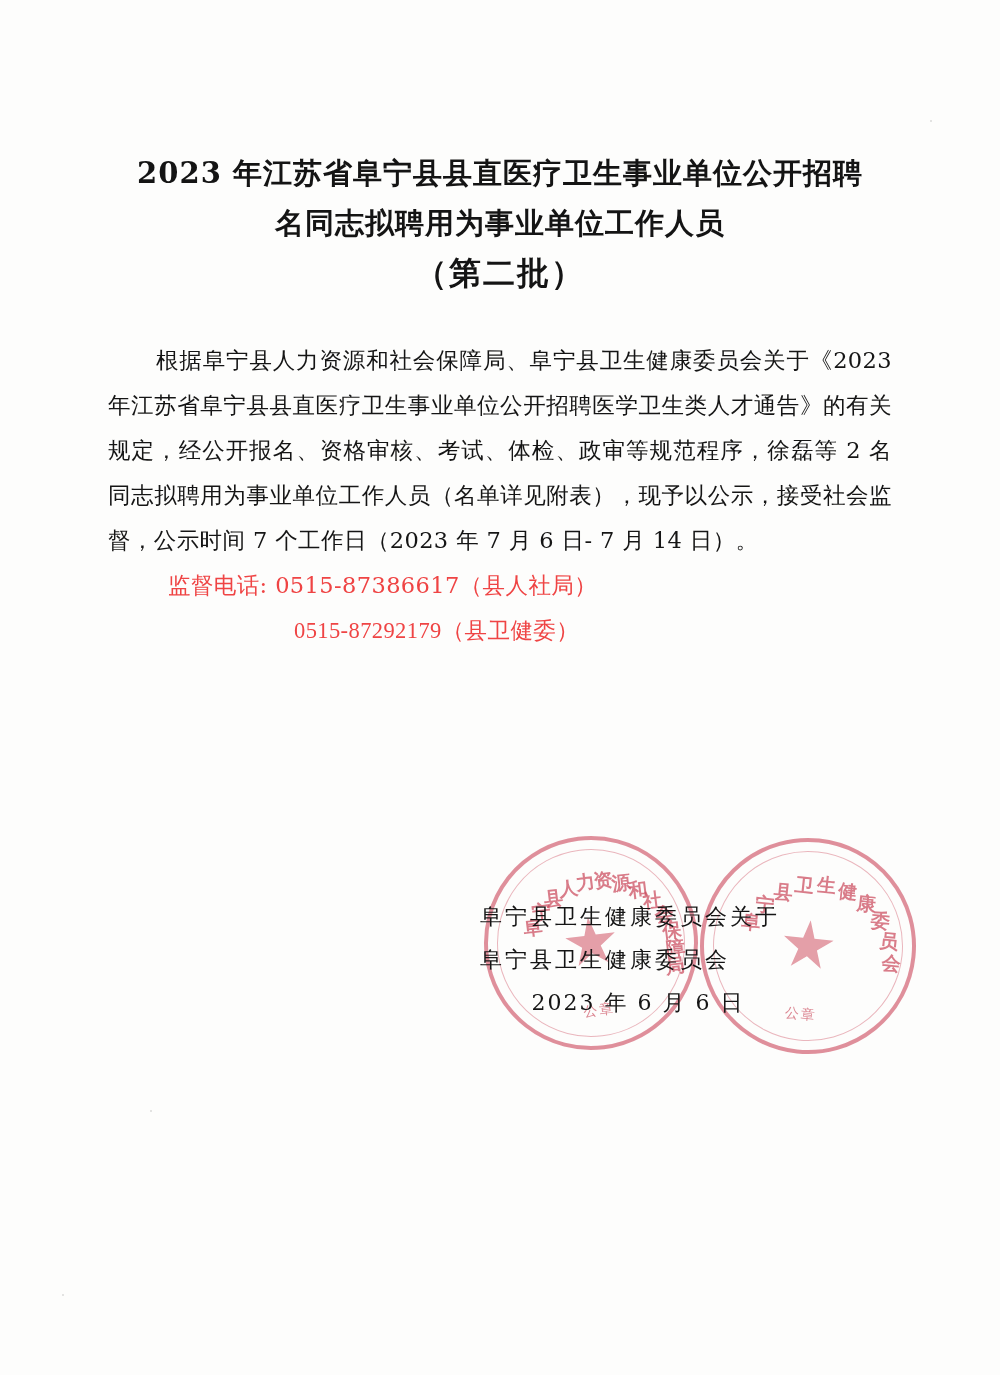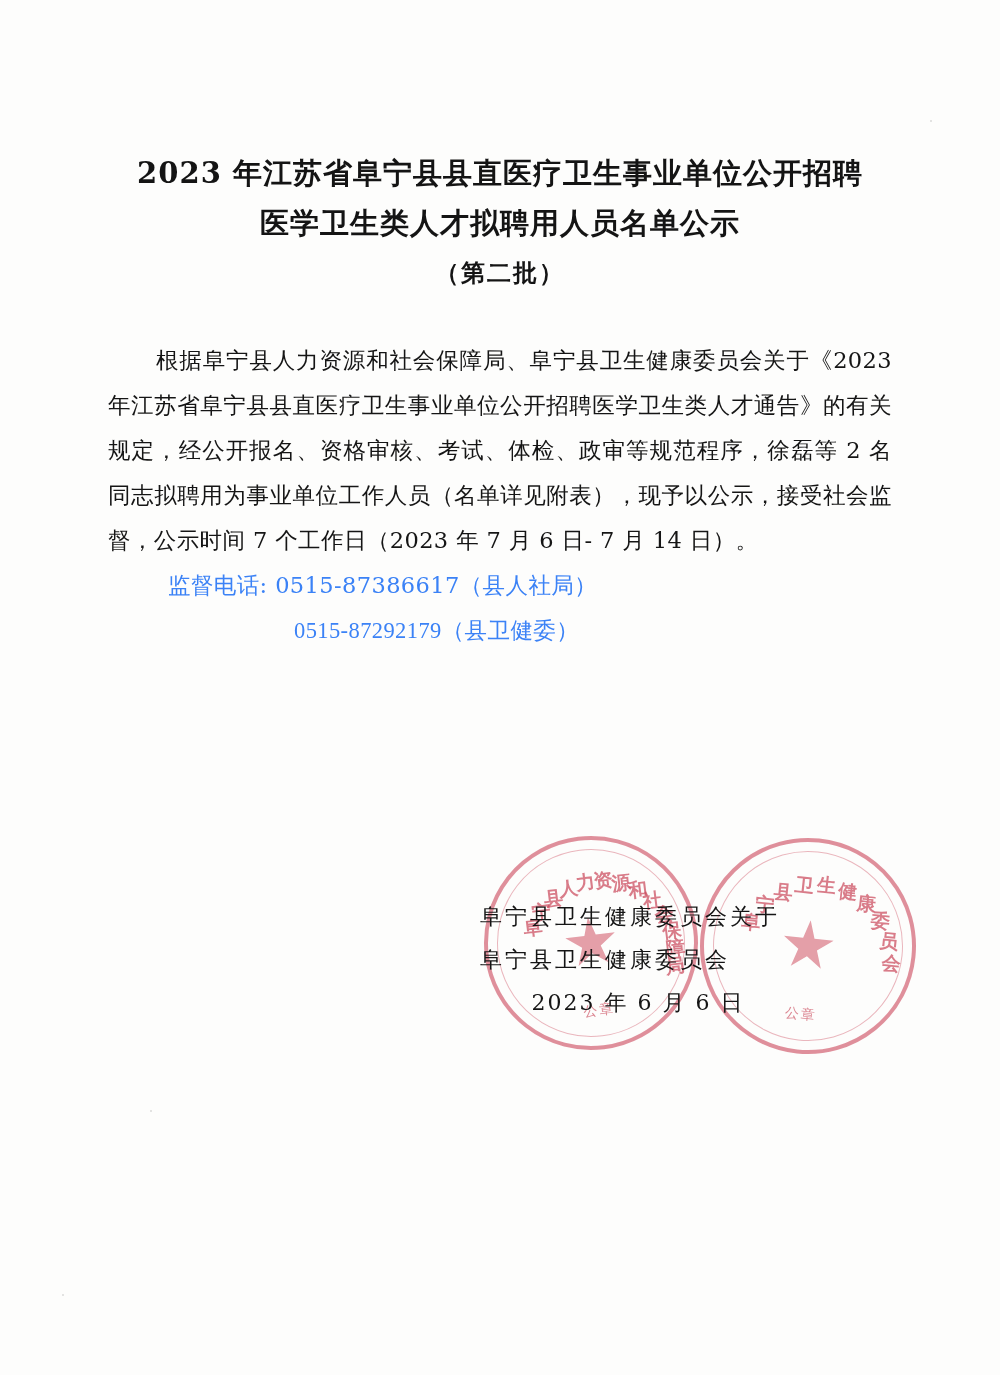--- a/index.html
+++ b/index.html
@@ -40,21 +40,21 @@
   .title-line {
     font-family: "DejaVu Serif", serif;
     font-weight: bold;
     font-size: 29px;
     line-height: 50px;
     letter-spacing: 1px;
     color: #141414;
     white-space: nowrap;
   }
   .title-line.sub {
-    font-size: 24px;
+    font-size: 32px;
     letter-spacing: 2px;
   }
 
   
   .body-block {
     position: absolute;
     left: 108px;
     top: 338px;
     width: 784px;
   }
@@ -67,21 +67,21 @@
     color: #151515;
     letter-spacing: 0.4px;
   }
   .para.indent {
     text-indent: 48px;
   }
   .phone-line {
     font-family: "DejaVu Serif", serif;
     font-size: 22.5px;
     line-height: 45px;
-    color: #3b82f6;
+    color: #ef4444;
     letter-spacing: 0.4px;
     padding-left: 60px;
   }
   .phone-line.second {
     padding-left: 186px;
     font-family: Liberation Serif, serif;
   }
 
   
   .sign-block {
@@ -181,21 +181,21 @@
 </style>
 </head>
 <body>
 
 <div class="page"></div>
 
 <div class="doc">
 
   <div class="title-block">
     <div class="title-line">2023 年江苏省阜宁县县直医疗卫生事业单位公开招聘</div>
-    <div class="title-line">医学卫生类人才拟聘用人员名单公示</div>
+    <div class="title-line">名同志拟聘用为事业单位工作人员</div>
     <div class="title-line sub">（第二批）</div>
   </div>
 
   <div class="body-block">
     <div class="para indent">根据阜宁县人力资源和社会保障局、阜宁县卫生健康委员会关于《2023 年江苏省阜宁县县直医疗卫生事业单位公开招聘医学卫生类人才通告》的有关规定，经公开报名、资格审核、考试、体检、政审等规范程序，徐磊等 2 名同志拟聘用为事业单位工作人员（名单详见附表），现予以公示，接受社会监督，公示时间 7 个工作日（2023 年 7 月 6 日- 7 月 14 日）。</div>
     <div class="phone-line">监督电话: 0515-87386617（县人社局）</div>
     <div class="phone-line second">0515-87292179（县卫健委）</div>
   </div>
 
   <div class="seal seal-a">

